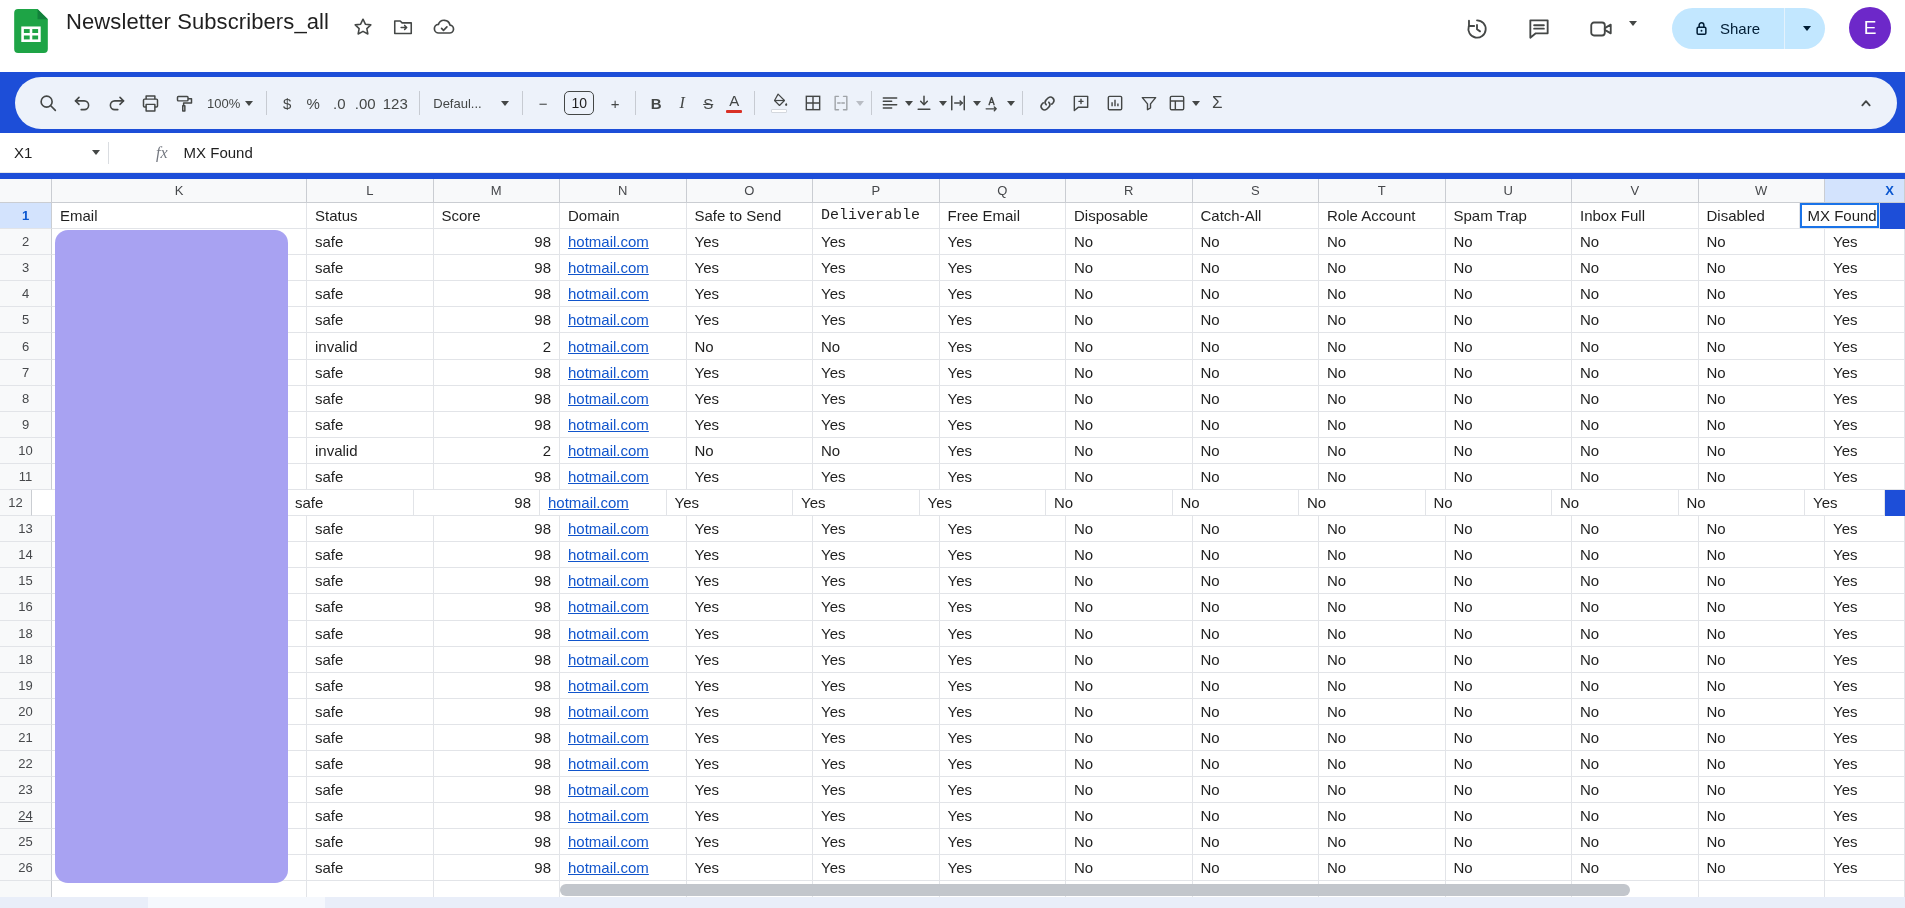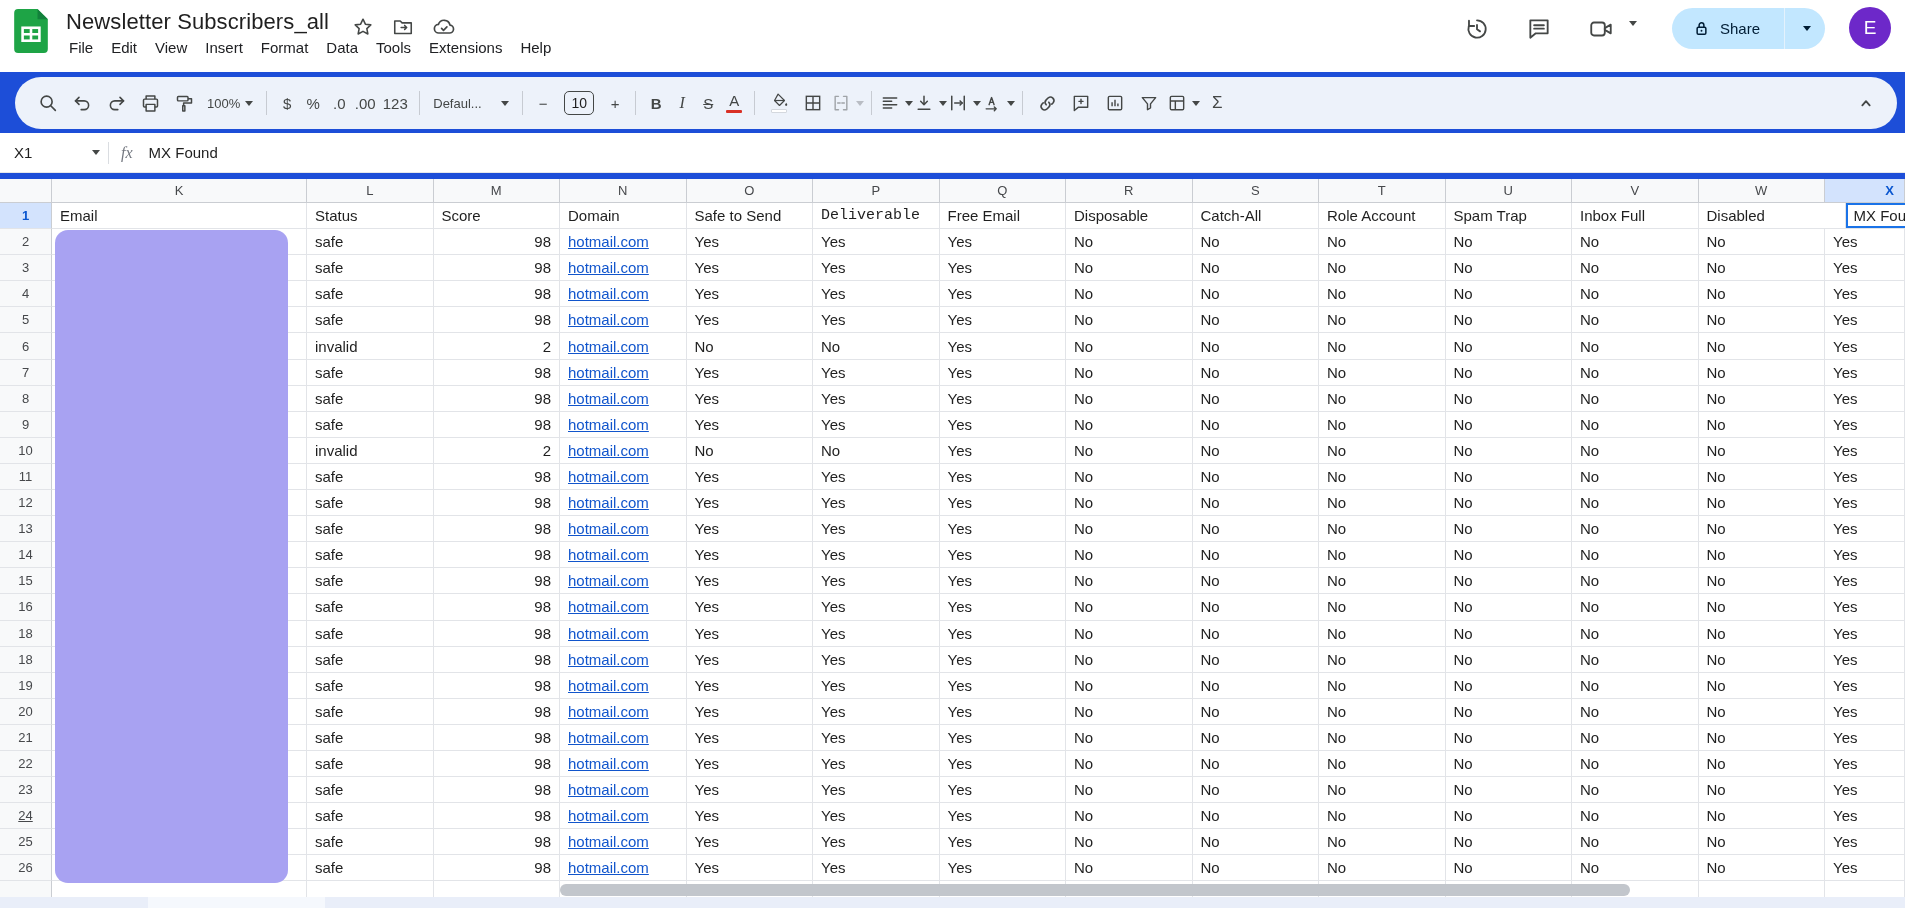--- a/index.html
+++ b/index.html
@@ -50,21 +50,21 @@
   .fill-wrap { display:flex; flex-direction:column; align-items:center; }
   .fill-wrap .bar { width:16px; height:3.5px; background:#ffffff; border:.5px solid #d4d8de; margin-top:1px; border-radius:1px; }
   .collapse { position:absolute; right:20px; top:15px; }
   .gray-ic { opacity:.45; }
 
   
   .formulabar { position:absolute; left:0; top:133px; width:100%; height:40px; background:#fff;
     display:flex; align-items:center; border-bottom:1px solid #e6e8eb; }
   .namebox { width:100px; padding-left:14px; font-size:15px; color:#1f1f1f; display:flex; align-items:center; justify-content:space-between; }
   .fdiv { width:1px; height:22px; background:#dadde1; margin:0 12px 0 8px; }
-  .fx { font-style:italic; font-family:"Liberation Serif", serif; color:#747880; font-size:16px; margin-right:16px; }
+  .fx { font-style:italic; font-family:"Liberation Serif", serif; color:#747880; font-size:16px; margin-right:16px;margin-left:35px; }
   .fcontent { font-size:15px; color:#1f1f1f; }
 
   
   .grid { position:absolute; left:0; top:179px; width:1905px; height:729px; overflow:hidden;
     font-size:15px; }
   .g-row { display:flex; }
   .gc { flex:none; border-right:1px solid #e2e4e8; border-bottom:1px solid #e2e4e8; background:#fff;
     display:flex; align-items:center; padding:0 8px; white-space:nowrap; overflow:hidden; height:26.1px; }
   .gh { background:#f8f9fa; border-right:1px solid #cacdd2; border-bottom:1px solid #cacdd2;
     justify-content:center; color:#46484b; font-size:13px; height:24px; padding:0; }
@@ -119,31 +119,20 @@
           <path d="M10 12.5h6M16 12.5l-2.2-2.2M16 12.5l-2.2 2.2"></path>
         </svg>
       </span>
       <span>
         <svg class="ic" width="24" height="24" viewBox="0 0 24 24" fill="none" stroke="#444746" stroke-width="1.7" stroke-linecap="round" stroke-linejoin="round">
           <path d="M7 18a4.3 4.3 0 0 1-.6-8.6A6 6 0 0 1 18 10.2 3.9 3.9 0 0 1 17.2 18H7z"></path>
           <path d="M9.6 13.4l1.9 1.9 3.4-3.4"></path>
         </svg>
       </span>
     </div>
-    <div class="menubar">
-      <span class="menu-item">File</span>
-      <span class="menu-item">Edit</span>
-      <span class="menu-item">View</span>
-      <span class="menu-item">Insert</span>
-      <span class="menu-item">Format</span>
-      <span class="menu-item">Data</span>
-      <span class="menu-item">Tools</span>
-      <span class="menu-item">Extensions</span>
-      <span class="menu-item">Help</span>
-    </div>
 
     <div class="tb-right">
       <span class="tr-ic" style="left:1464px">
         <svg class="ic" width="26" height="26" viewBox="0 0 24 24" fill="none" stroke="#444746" stroke-width="1.7" stroke-linecap="round" stroke-linejoin="round">
           <path d="M12 4a8 8 0 1 1-7.6 5.6"></path>
           <path d="M4.6 4.4v4.8h4.8"></path>
           <path d="M12 8.2v4.1l2.8 1.9"></path>
         </svg>
       </span>
       <span class="tr-ic" style="left:1526px">
@@ -394,21 +383,21 @@
         <div class="gc" style="width: 126.5px;">Score</div>
         <div class="gc" style="width: 126.5px;">Domain</div>
         <div class="gc" style="width: 126.5px;">Safe to Send</div>
         <div class="gc" style="width: 126.5px; font-family: Liberation Mono, monospace;">Deliverable</div>
         <div class="gc" style="width: 126.5px;">Free Email</div>
         <div class="gc" style="width: 126.5px;">Disposable</div>
         <div class="gc" style="width: 126.5px;">Catch-All</div>
         <div class="gc" style="width: 126.5px;">Role Account</div>
         <div class="gc" style="width: 126.5px;">Spam Trap</div>
         <div class="gc" style="width: 126.5px;">Inbox Full</div>
-        <div class="gc" style="width: 147px;">Disabled</div>
+        <div class="gc" style="width: 101px;">Disabled</div>
         <div class="gc sel-cell" style="width: 80px;">MX Found</div>
       </div>
       <div class="g-row">
         <div class="gc rowh" style="width: 52px;">2</div>
         <div class="gc" style="width: 255px;"></div>
         <div class="gc" style="width: 126.5px;">safe</div>
         <div class="gc al-r" style="width: 126.5px;">98</div>
         <div class="gc" style="width: 126.5px;">
           <span class="link">hotmail.com</span>
         </div>
@@ -588,21 +577,21 @@
         <div class="gc" style="width: 126.5px;">Yes</div>
         <div class="gc" style="width: 126.5px;">No</div>
         <div class="gc" style="width: 126.5px;">No</div>
         <div class="gc" style="width: 126.5px;">No</div>
         <div class="gc" style="width: 126.5px;">No</div>
         <div class="gc" style="width: 126.5px;">No</div>
         <div class="gc" style="width: 126.5px;">No</div>
         <div class="gc" style="width: 80px;">Yes</div>
       </div>
       <div class="g-row">
-        <div class="gc rowh" style="width: 52px;">12</div>
+        <div class="gc rowh" style="width: 32px;">12</div>
         <div class="gc" style="width: 255px;"></div>
         <div class="gc" style="width: 126.5px;">safe</div>
         <div class="gc al-r" style="width: 126.5px;">98</div>
         <div class="gc" style="width: 126.5px;">
           <span class="link">hotmail.com</span>
         </div>
         <div class="gc" style="width: 126.5px;">Yes</div>
         <div class="gc" style="width: 126.5px;">Yes</div>
         <div class="gc" style="width: 126.5px;">Yes</div>
         <div class="gc" style="width: 126.5px;">No</div>

